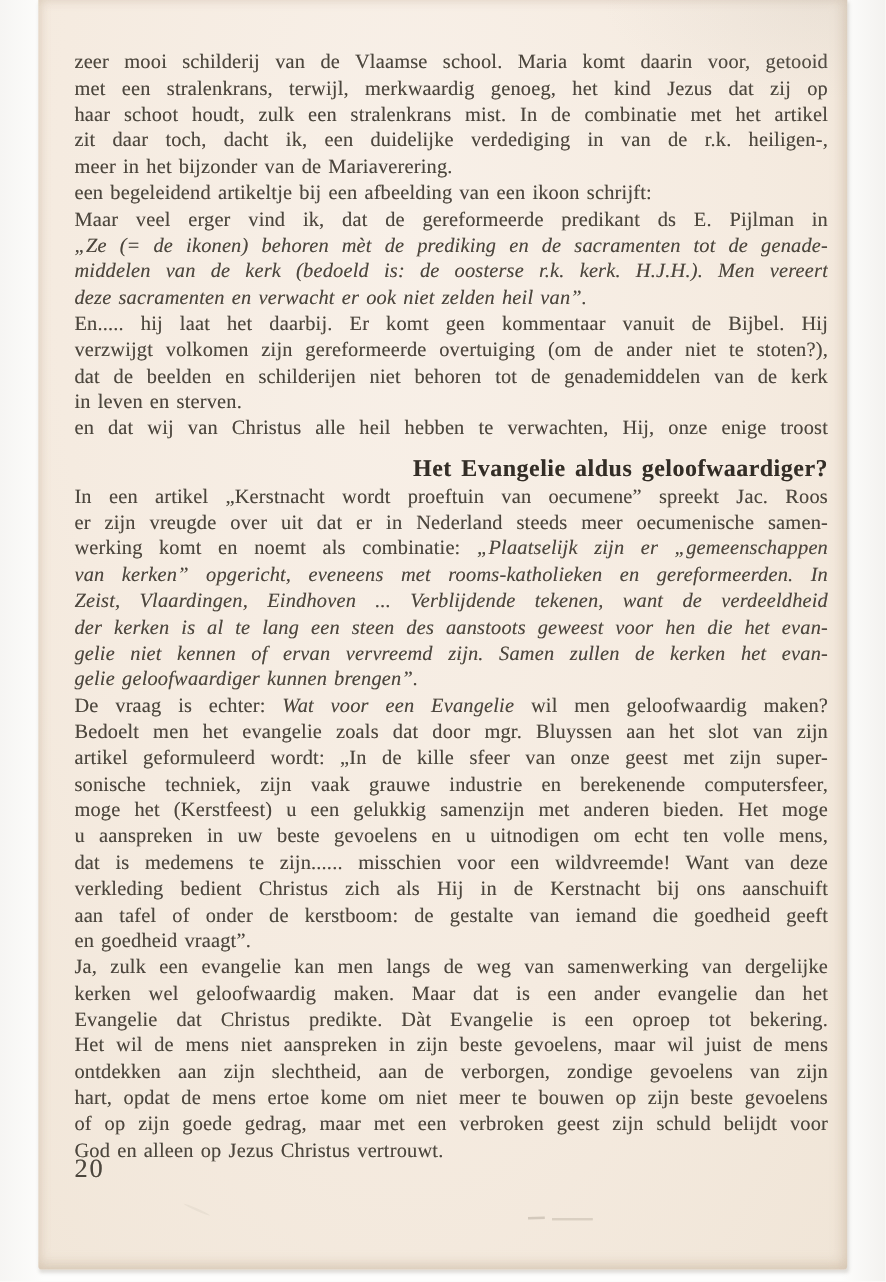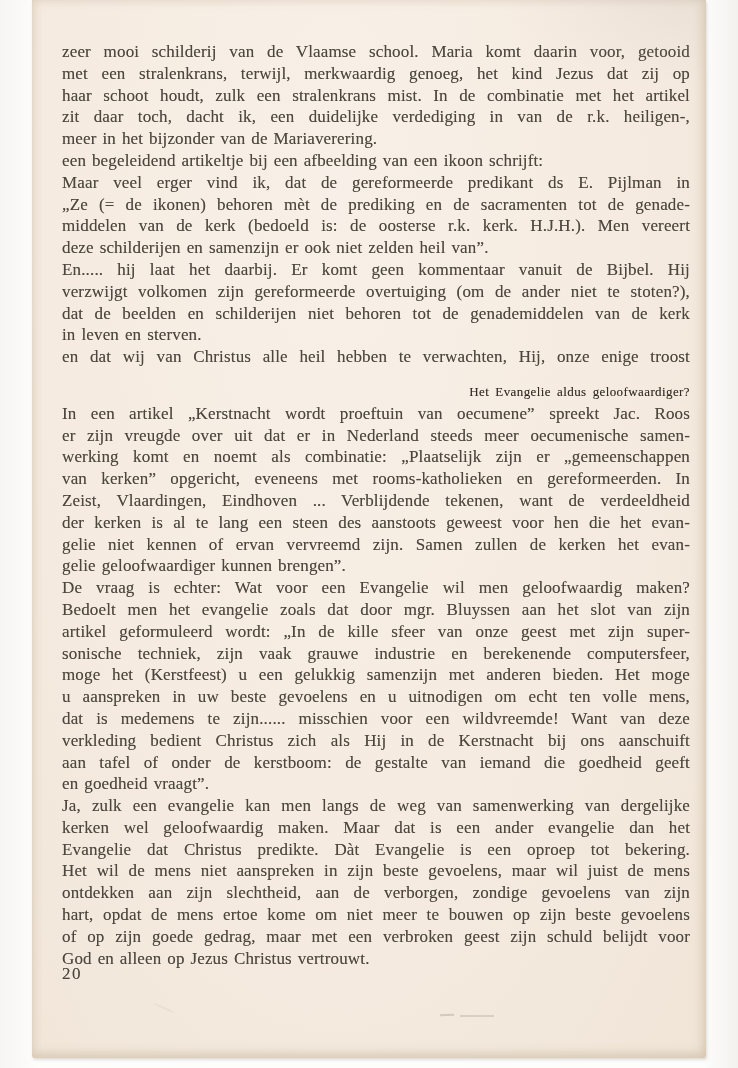--- a/index.html
+++ b/index.html
@@ -34,28 +34,28 @@
     font-size:17px;
     text-shadow:0 0 .5px rgba(76,70,61,.45);
   }
   .line {
     height:21.8px; line-height:21.8px;
     text-align:justify; text-align-last:left;
     word-spacing:1.5px; letter-spacing:.15px;
     overflow:hidden;
   }
   .line.j { text-align-last:justify; }
-  .it { }
+  .it { font-style:italic; }
   .heading {
-    font-size:13px; font-weight:normal;
+    font-size:20px; font-weight:bold;
     color:var(--heading-ink,#332d26);
     text-align:right; height:21.8px; line-height:21.8px;
     margin-top:13px; letter-spacing:.4px; word-spacing:2.5px;
   }
-  .pagenum { margin-top:-6px; font-size:17px; letter-spacing:1.5px; color:var(--ink,#4c463d); }
+  .pagenum { margin-top:-6px; font-size:22px; letter-spacing:1.5px; color:var(--ink,#4c463d); }
   .smudge { position:absolute; background:#b3aa9c; }
   .s1 { left:408px; top:1014px; width:14px; height:1.5px; opacity:.5; transform:rotate(-2deg); }
   .s2 { left:428px; top:1015px; width:34px; height:1.5px; opacity:.4; }
   .s3 { left:120px; top:1007px; width:24px; height:2px; opacity:.14; transform:rotate(24deg); border-radius:50%; }
 </style>
 </head>
 <body>
 
 <div class="canvas">
   <div class="page">
@@ -67,21 +67,21 @@
         <div class="line j">haar schoot houdt, zulk een stralenkrans mist. In de combinatie met het artikel</div>
         <div class="line j">zit daar toch, dacht ik, een duidelijke verdediging in van de r.k. heiligen-,</div>
         <div class="line">meer in het bijzonder van de Mariaverering.</div>
         <div class="line">een begeleidend artikeltje bij een afbeelding van een ikoon schrijft:</div>
         <div class="line j">Maar veel erger vind ik, dat de gereformeerde predikant ds E. Pijlman in</div>
       </div>
 
       <div>
         <div class="line j it">„Ze (= de ikonen) behoren mèt de prediking en de sacramenten tot de genade-</div>
         <div class="line j it">middelen van de kerk (bedoeld is: de oosterse r.k. kerk. H.J.H.). Men vereert</div>
-        <div class="line it">deze schilderijen en samenzijn er ook niet zelden heil van”.</div>
+        <div class="line it">deze sacramenten en verwacht er ook niet zelden heil van”.</div>
       </div>
 
       <div>
         <div class="line j">En..... hij laat het daarbij. Er komt geen kommentaar vanuit de Bijbel. Hij</div>
         <div class="line j">verzwijgt volkomen zijn gereformeerde overtuiging (om de ander niet te stoten?),</div>
         <div class="line j">dat de beelden en schilderijen niet behoren tot de genademiddelen van de kerk</div>
         <div class="line">in leven en sterven.</div>
         <div class="line j">en dat wij van Christus alle heil hebben te verwachten, Hij, onze enige troost</div>
       </div>
 

